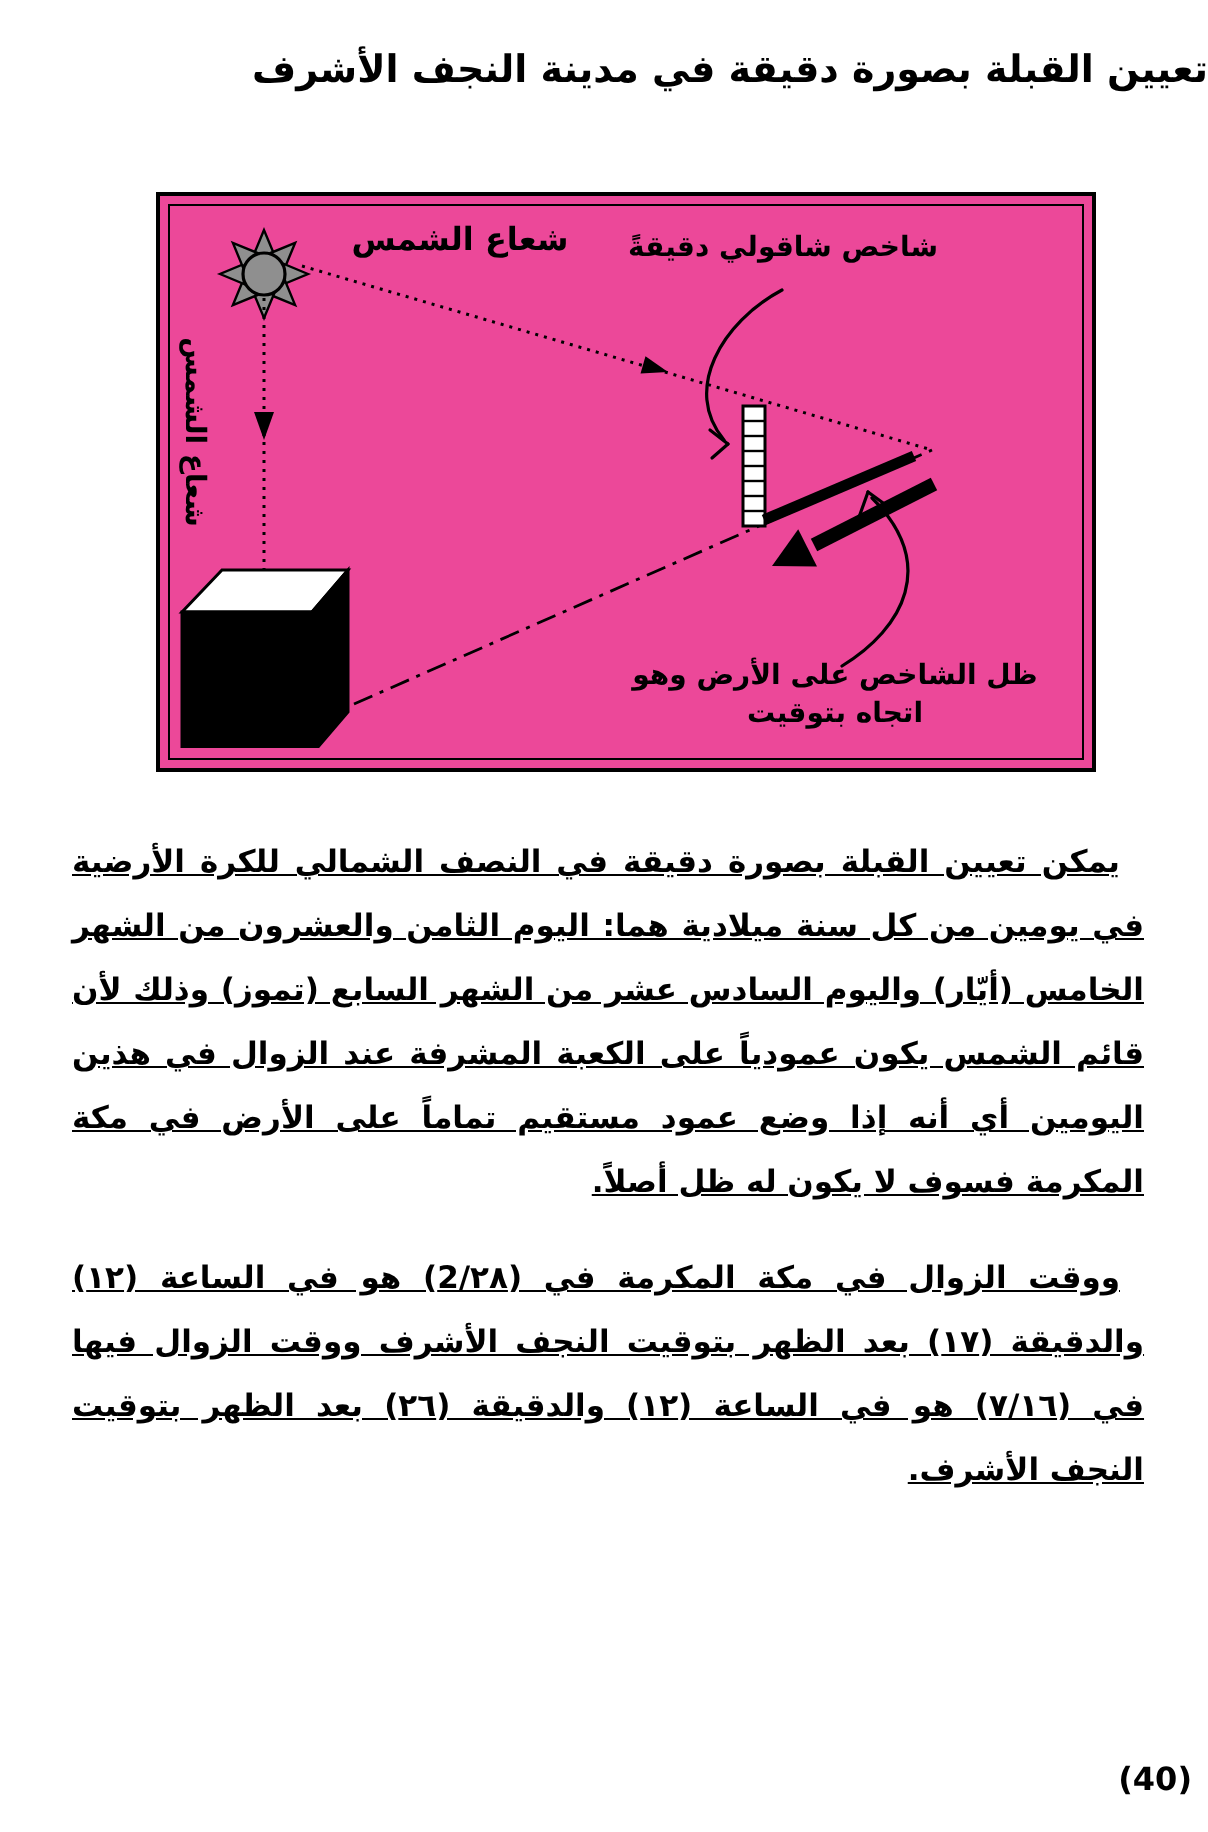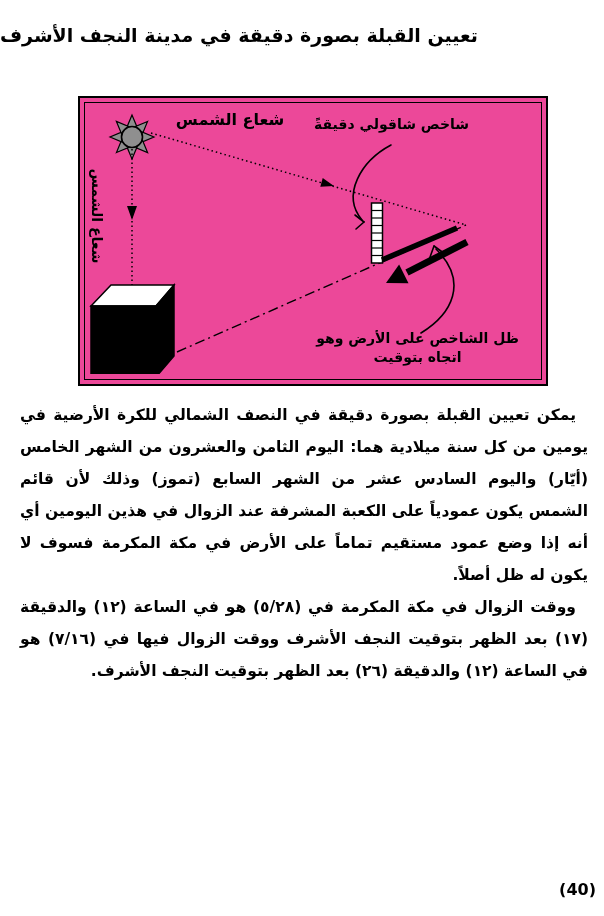--- a/index.html
+++ b/index.html
@@ -2,21 +2,21 @@
 <html lang="ar" dir="rtl"><head>
 <meta charset="utf-8">
 <style>
   html,body{margin:0;padding:0;}
   body{
     width:604px;height:916px;position:relative;background:#ffffff;
     font-family:"DejaVu Sans",sans-serif;color:#000;overflow:hidden;
   }
   .page-title{
     position:absolute;top:24px;left:0;width:604px;margin:0;
-    text-align:left;font-size:19px;font-weight:bold;direction:rtl;
+    text-align:right;font-size:19px;font-weight:bold;direction:rtl;
   }
   .diagram{
     position:absolute;left:78px;top:96px;width:470px;height:290px;
     box-sizing:border-box;border:2.5px solid #000;padding:4px;background:#ec4899;
   }
   .diagram-inner{
     position:relative;width:100%;height:100%;
     box-sizing:border-box;border:1.5px solid #000;
   }
   .diagram-svg{position:absolute;left:0;top:0;}
@@ -32,21 +32,21 @@
   }
   .lbl-shadow{
     left:225px;top:226px;width:215px;text-align:center;
     font-size:14px;line-height:19px;white-space:normal;
   }
   .body-text{
     position:absolute;left:20px;right:16px;top:399px;
     direction:rtl;text-align:justify;font-size:15.5px;line-height:32px;
     font-weight:bold;
   }
-  .body-text p{margin:0;text-indent:12px;}
+  .body-text p{margin:16px;text-indent:12px;text-decoration:underline;}
   .page-number{
     position:absolute;top:880px;right:8px;direction:rtl;
     font-size:16px;font-weight:bold;
   }
 </style>
 </head>
 <body>
 
 <h1 class="page-title">تعيين القبلة بصورة دقيقة في مدينة النجف الأشرف</h1>
 
@@ -118,16 +118,16 @@
 
     <div class="dlabel lbl-sunray-h">شعاع الشمس</div>
     <div class="dlabel lbl-gnomon">شاخص شاقولي دقيقةً</div>
     <div class="dlabel lbl-sunray-v">شعاع الشمس</div>
     <div class="dlabel lbl-shadow">ظل الشاخص على الأرض وهو اتجاه بتوقيت</div>
   </div>
 </div>
 
 <div class="body-text">
   <p>يمكن تعيين القبلة بصورة دقيقة في النصف الشمالي للكرة الأرضية في يومين من كل سنة ميلادية هما: اليوم الثامن والعشرون من الشهر الخامس (أيّار) واليوم السادس عشر من الشهر السابع (تموز) وذلك لأن قائم الشمس يكون عمودياً على الكعبة المشرفة عند الزوال في هذين اليومين أي أنه إذا وضع عمود مستقيم تماماً على الأرض في مكة المكرمة فسوف لا يكون له ظل أصلاً.</p>
-  <p>ووقت الزوال في مكة المكرمة في (٥/٢٨) هو في الساعة (١٢) والدقيقة (١٧) بعد الظهر بتوقيت النجف الأشرف ووقت الزوال فيها في (٧/١٦) هو في الساعة (١٢) والدقيقة (٢٦) بعد الظهر بتوقيت النجف الأشرف.</p>
+  <p>ووقت الزوال في مكة المكرمة في (2/٢٨) هو في الساعة (١٢) والدقيقة (١٧) بعد الظهر بتوقيت النجف الأشرف ووقت الزوال فيها في (٧/١٦) هو في الساعة (١٢) والدقيقة (٢٦) بعد الظهر بتوقيت النجف الأشرف.</p>
 </div>
 
 <div class="page-number">(40)</div>
 
 </body></html>

